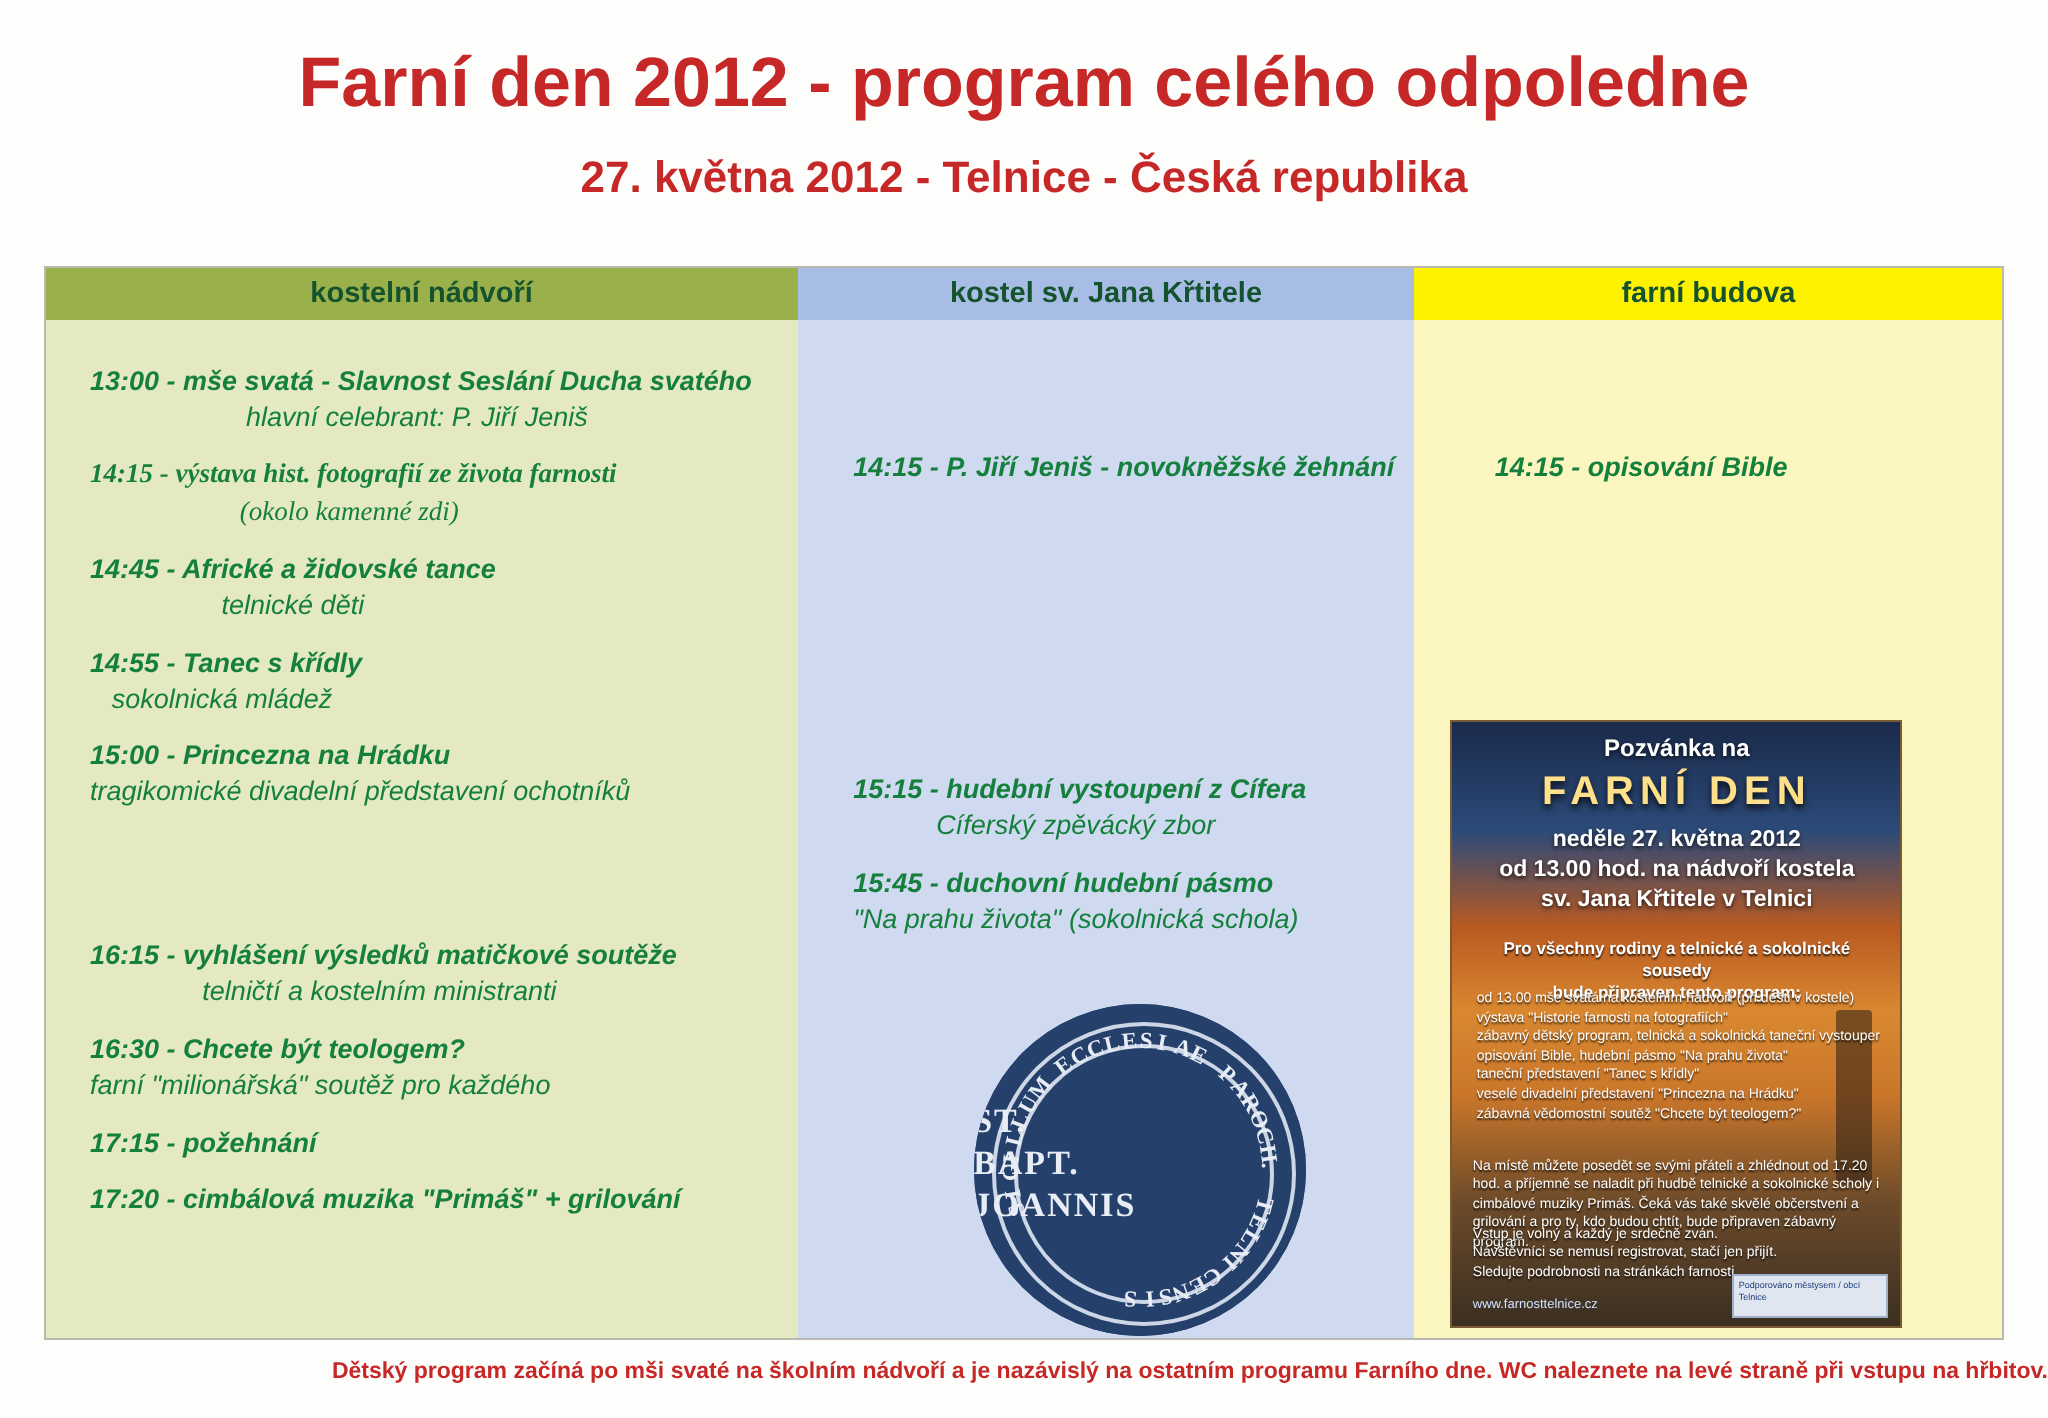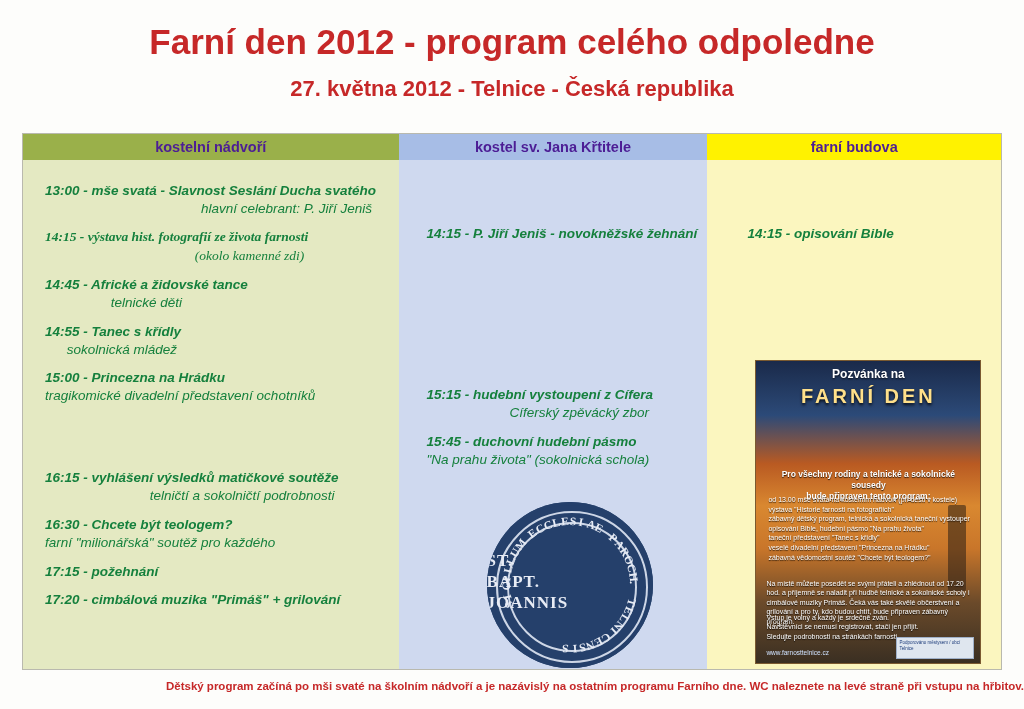--- a/index.html
+++ b/index.html
@@ -63,21 +63,21 @@
   .col-1 { width: 394px; background: #e4e9c2; }
   .col-2 { width: 324px; background: #cfd9ef; }
   .col-3 { width: 308px; background: #fbf6bf; }
 
   .col-head {
     height: 26px;
     line-height: 26px;
     text-align: center;
     font-size: 14.5px;
     font-weight: bold;
-    color: #4c1d95;
+    color: #14532d;
     box-sizing: border-box;
   }
   .head-1 { background: #9ab04a; }
   .head-2 { background: #a7bde6; }
   .head-3 { background: #fff200; }
 
   .col-body {
     position: relative;
     height: calc(100% - 26px);
   }
@@ -88,21 +88,21 @@
     font-size: 13.5px;
     font-style: italic;
     font-weight: bold;
     color: #15803d;
     white-space: nowrap;
   }
   .entry .sub {
     display: block;
     font-weight: normal;
     font-style: italic;
-    text-align: right;
+    text-align: center;
     padding-right: 4px;
     margin-top: 3px;
   }
   .entry .sub.center { text-align: center; padding-right: 0; }
 
   
   .c1-e1 { left: 22px; top: 23px; }
   .c1-e2 { left: 22px; top: 69px; font-family: Liberation Serif, serif; }
   .c1-e3 { left: 22px; top: 117px; }
   .c1-e4 { left: 22px; top: 164px; }
@@ -176,21 +176,20 @@
   
   .poster {
     position: absolute;
     left: 18px;
     top: 200px;
     width: 224px;
     height: 302px;
     background: linear-gradient(#1a2a4a 0%, #2c4a78 18%, #b95a22 34%, #d98830 48%, #c9762a 62%, #6b4a2a 80%, #3a2f22 100%);
     overflow: hidden;
     border: 1px solid #7a5a30;
-    margin-left: 30px;
   }
   .poster .p-top {
     position: absolute;
     top: 6px; left: 0; right: 0;
     text-align: center;
     color: #ffffff;
     font-size: 12px;
     font-weight: bold;
     text-shadow: 0 1px 2px rgba(0,0,0,.7);
   }
@@ -323,21 +322,21 @@
           <span class="sub">sokolnická mládež</span>
         </div>
 
         <div class="entry c1-e5">
           <span>15:00 - Princezna na Hrádku</span>
           <span class="sub">tragikomické divadelní představení ochotníků</span>
         </div>
 
         <div class="entry c1-e6">
           <span>16:15 - vyhlášení výsledků matičkové soutěže</span>
-          <span class="sub">telničtí a sokolničtí podrobnosti</span>
+          <span class="sub">telničtí a kostelním ministranti</span>
         </div>
 
         <div class="entry c1-e7">
           <span>16:30 - Chcete být teologem?</span>
           <span class="sub">farní "milionářská" soutěž pro každého</span>
         </div>
 
         <div class="entry c1-e8">
           <span>17:15 - požehnání</span>
         </div>
@@ -427,20 +426,25 @@
       <div class="col-body">
 
         <div class="entry c3-e1">
           <span>14:15 - opisování Bible</span>
         </div>
 
         <div class="poster">
           <div class="p-tower"></div>
           <div class="p-top">Pozvánka na</div>
           <div class="p-title">FARNÍ DEN</div>
+          <div class="p-date">
+            <div>neděle 27. května 2012</div>
+            <div>od 13.00 hod. na nádvoří kostela</div>
+            <div>sv. Jana Křtitele v Telnici</div>
+          </div>
           <div class="p-intro">
             <div>Pro všechny rodiny a telnické a sokolnické sousedy</div>
             <div>bude připraven tento program:</div>
           </div>
           <div class="p-list">
             <div>od 13.00 mše svatá na kostelním nádvoří (při dešti v kostele)</div>
             <div>výstava "Historie farnosti na fotografiích"</div>
             <div>zábavný dětský program, telnická a sokolnická taneční vystoupení</div>
             <div>opisování Bible, hudební pásmo "Na prahu života"</div>
             <div>taneční představení "Tanec s křídly"</div>

